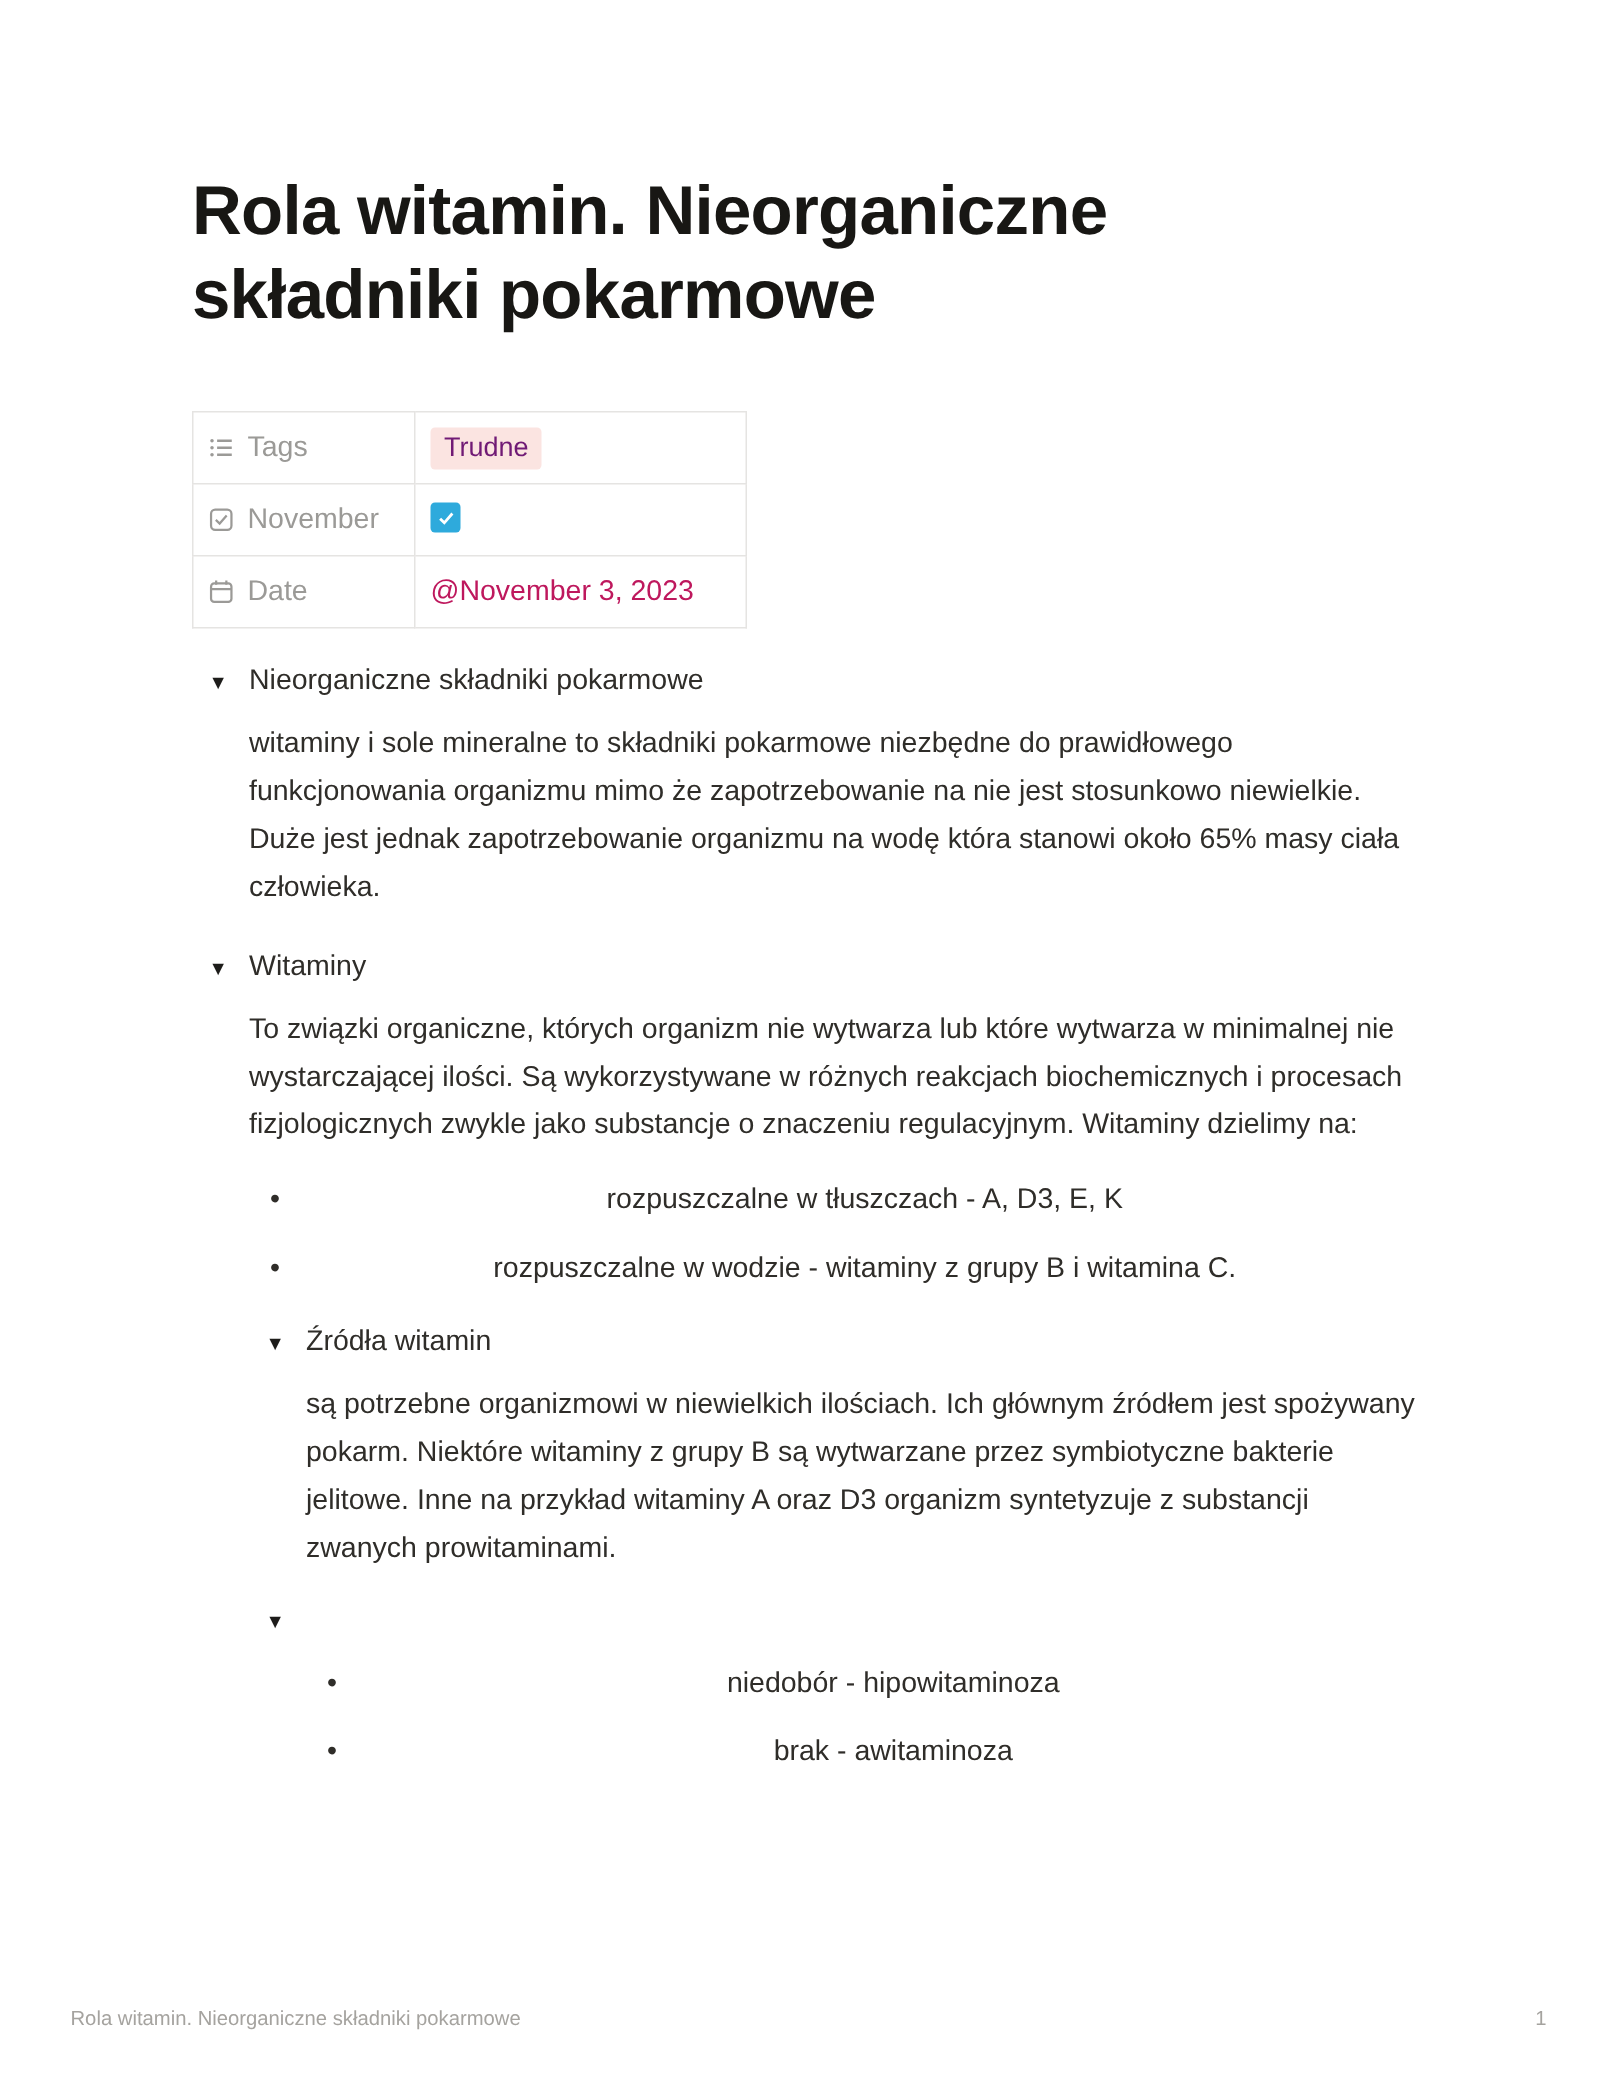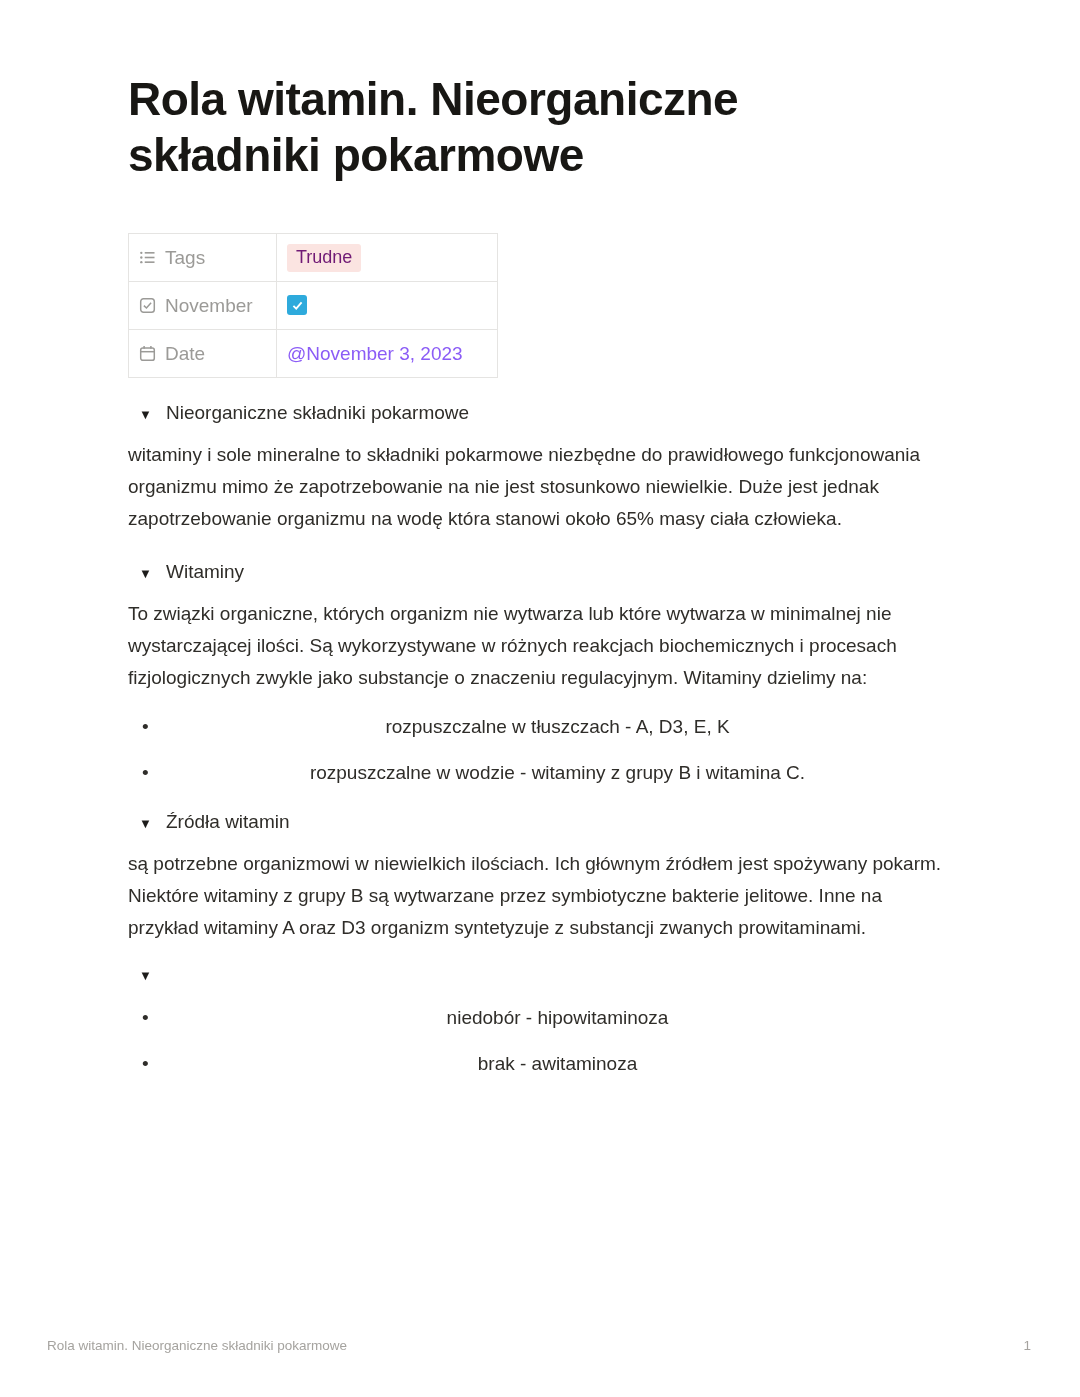--- a/index.html
+++ b/index.html
@@ -5,21 +5,21 @@
   * { box-sizing: border-box; }
   html, body { margin: 0; padding: 0; }
   body {
     width: 1080px; height: 1397px;
     background: #ffffff;
     font-family: "Liberation Sans", "DejaVu Sans", sans-serif;
     color: #34322e;
     position: relative;
     overflow: hidden;
   }
-  .page { padding: 71px 130px 0 128px; }
+  .page { padding: 112px 130px 0 128px; }
 
   h1.title {
     margin: 0 0 50px 0;
     font-size: 46px;
     line-height: 1.22;
     font-weight: 700;
     color: #181714;
     letter-spacing: -0.5px;
     max-width: 780px;
   }
@@ -40,28 +40,28 @@
     font-size: 18px;
     line-height: 1.2;
   }
   .cbox {
     display: inline-flex;
     width: 20px; height: 20px;
     background: var(--accent-blue, #2eaadc);
     border-radius: 3px;
     align-items: center; justify-content: center;
   }
-  .dateval { color: #8b5cf6; }
+  .dateval { color: #be185d; }
 
   
   .blocks { font-size: 19px; line-height: 1.68; color: #2f2d29; margin-top: 8px; }
   .trow { display: flex; align-items: baseline; padding: 3px 0; margin-top: 9px; cursor: pointer; }
   .tarrow { flex: 0 0 38px; width: 38px; font-size: 13px; color: #1d1c1a; padding-left: 11px; }
   .ttitle { flex: 1; }
-  .tcontent { }
+  .tcontent { margin-left: 38px; }
   p.para { margin: 7px 0 18px 0; }
   .bullet { display: flex; margin: 12px 0 14px 0; }
   .bmark { flex: 0 0 37px; width: 37px; padding-left: 14px; }
   .btext { flex: 1; text-align: center; }
 
   .footer {
     position: absolute;
     left: 47px; right: 49px; bottom: 44px;
     display: flex; justify-content: space-between; align-items: baseline;
     font-size: 13.5px;

